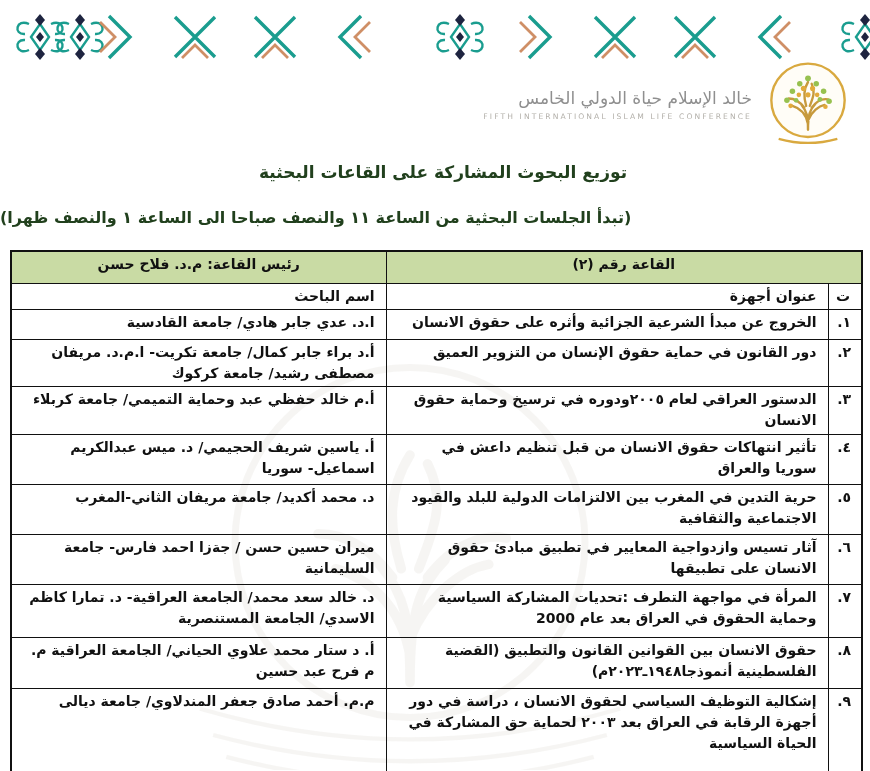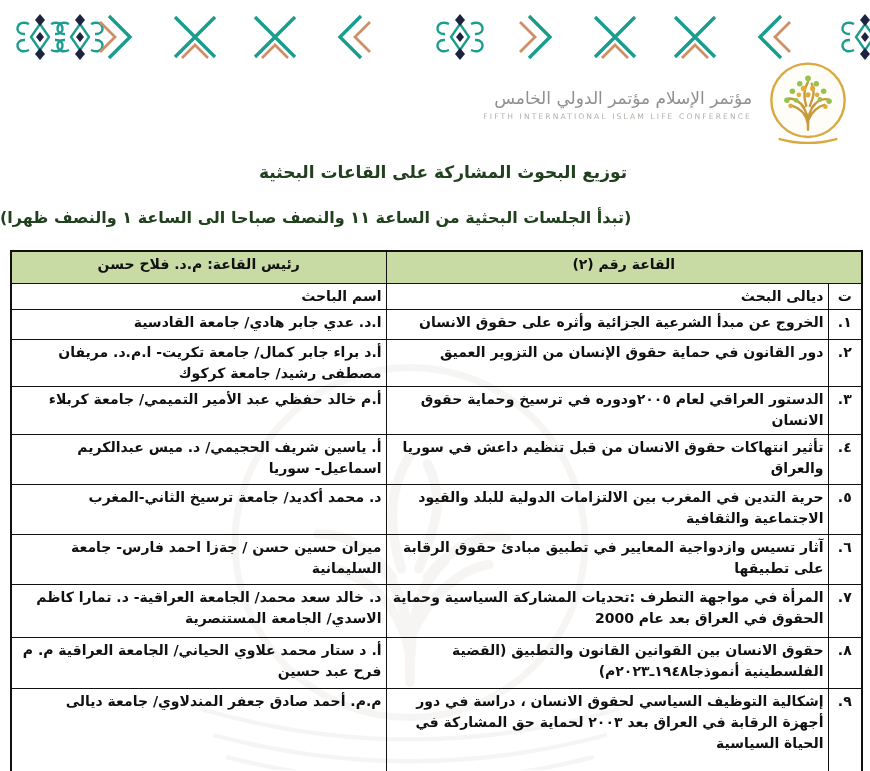--- a/index.html
+++ b/index.html
@@ -28,21 +28,21 @@
   
   .watermark { position:absolute; top:350px; left:110px; width:600px; height:420px;
     opacity:0.055; z-index:0; pointer-events:none; }
 
   
   table.main { position:absolute; top:250px; left:10px; width:851px; z-index:1;
     border-collapse:collapse; table-layout:fixed; direction:rtl;
     background:transparent; }
   table.main { border:2px solid #111; }
   table.main td { border:1.5px solid #111; font-weight:700; color:#111;
-    font-size:14px; line-height:1.5; padding:2px 4px; vertical-align:top;
+    font-size:14px; line-height:1.5; padding:2px 11px; vertical-align:top;
     overflow:hidden; }
   td.green { background:#c9dba4; text-align:center; vertical-align:middle;
     font-size:15px; }
   td.colhead { vertical-align:middle; font-size:14.5px; }
   td.idx { text-align:center; padding:2px 2px; }
   tr.r-head1 { height:32px; }
   tr.r-head2 { height:26px; }
   tr.r1 { height:30px; }  tr.r2 { height:44px; }  tr.r3 { height:48px; }
   tr.r4 { height:50px; }  tr.r5 { height:50px; }  tr.r6 { height:50px; }
   tr.r7 { height:53px; }  tr.r8 { height:51px; }  tr.r9 { height:84px; }
@@ -137,21 +137,21 @@
           <circle cx="55" cy="31" r="2.8"></circle>
           <circle cx="50" cy="38" r="2.8"></circle>
         <circle cx="40" cy="38" r="2.5"></circle>
           <circle cx="60" cy="38" r="2.5"></circle>
           <circle cx="31" cy="50" r="2.5"></circle>
         <circle cx="69" cy="51" r="2.5"></circle>
       </g>
       <path d="M18,86 Q50,95 82,86" stroke="#d9a93f" stroke-width="2.4"></path>
     </svg>
     <div class="logo-text">
-      <div class="logo-ar">مؤتمر الإسلام مؤتمر الدولي الخامس</div>
+      <div class="logo-ar">خالد الإسلام حياة الدولي الخامس</div>
       <div class="logo-en">FIFTH INTERNATIONAL ISLAM LIFE CONFERENCE</div>
     </div>
   </div>
 
   <div class="doc-title">توزيع البحوث المشاركة على القاعات البحثية</div>
   <div class="doc-subtitle">(تبدأ الجلسات البحثية من الساعة ١١ والنصف صباحا الى الساعة ١ والنصف ظهرا)</div>
 
   <svg class="watermark" viewBox="0 0 100 96" xmlns="http://www.w3.org/2000/svg" fill="none">
     <circle cx="50" cy="44" r="40" stroke="#6b5a3a" stroke-width="1.6"></circle>
     <path d="M50,76 C50,62 49,56 43,49 M50,76 C50,60 52,54 58,48 M50,70 C48,58 40,52 33,50
@@ -166,51 +166,51 @@
         <col style="width:442px">
         <col style="width:375px">
     </colgroup>
     <tbody>
       <tr class="r-head1">
         <td class="green" colspan="2">القاعة رقم (٢)</td>
         <td class="green">رئيس القاعة: م.د. فلاح حسن</td>
       </tr>
       <tr class="r-head2">
         <td class="colhead idx">ت</td>
-        <td class="colhead">ديالى البحث</td>
+        <td class="colhead">عنوان أجهزة</td>
         <td class="colhead">اسم الباحث</td>
       </tr>
       <tr class="r1">
         <td class="idx">١.</td>
         <td>الخروج عن مبدأ الشرعية الجزائية وأثره على حقوق الانسان</td>
         <td>ا.د. عدي جابر هادي/ جامعة القادسية</td>
       </tr>
       <tr class="r2">
         <td class="idx">٢.</td>
         <td>دور القانون في حماية حقوق الإنسان من التزوير العميق</td>
         <td>أ.د براء جابر كمال/ جامعة تكريت- ا.م.د. مريفان مصطفى رشيد/ جامعة كركوك</td>
       </tr>
       <tr class="r3">
         <td class="idx">٣.</td>
         <td>الدستور العراقي لعام ٢٠٠٥ودوره في ترسيخ وحماية حقوق الانسان</td>
-        <td>أ.م خالد حفظي عبد الأمير التميمي/ جامعة كربلاء</td>
+        <td>أ.م خالد حفظي عبد وحماية التميمي/ جامعة كربلاء</td>
       </tr>
       <tr class="r4">
         <td class="idx">٤.</td>
         <td>تأثير انتهاكات حقوق الانسان من قبل تنظيم داعش في سوريا والعراق</td>
         <td>أ. ياسين شريف الحجيمي/ د. ميس عبدالكريم اسماعيل- سوريا</td>
       </tr>
       <tr class="r5">
         <td class="idx">٥.</td>
         <td>حرية التدين في المغرب بين الالتزامات الدولية للبلد والقيود الاجتماعية والثقافية</td>
-        <td>د. محمد أكديد/ جامعة ترسيخ الثاني-المغرب</td>
+        <td>د. محمد أكديد/ جامعة مريفان الثاني-المغرب</td>
       </tr>
       <tr class="r6">
         <td class="idx">٦.</td>
-        <td>آثار تسيس وازدواجية المعايير في تطبيق مبادئ حقوق الرقابة على تطبيقها</td>
+        <td>آثار تسيس وازدواجية المعايير في تطبيق مبادئ حقوق الانسان على تطبيقها</td>
         <td>ميران حسين حسن / جةزا احمد فارس- جامعة السليمانية</td>
       </tr>
       <tr class="r7">
         <td class="idx">٧.</td>
         <td>المرأة في مواجهة التطرف :تحديات المشاركة السياسية وحماية الحقوق في العراق بعد عام 2000</td>
         <td>د. خالد سعد محمد/ الجامعة العراقية- د. تمارا كاظم الاسدي/ الجامعة المستنصرية</td>
       </tr>
       <tr class="r8">
         <td class="idx">٨.</td>
         <td>حقوق الانسان بين القوانين القانون والتطبيق (القضية الفلسطينية أنموذجا١٩٤٨ـ٢٠٢٣م)</td>

